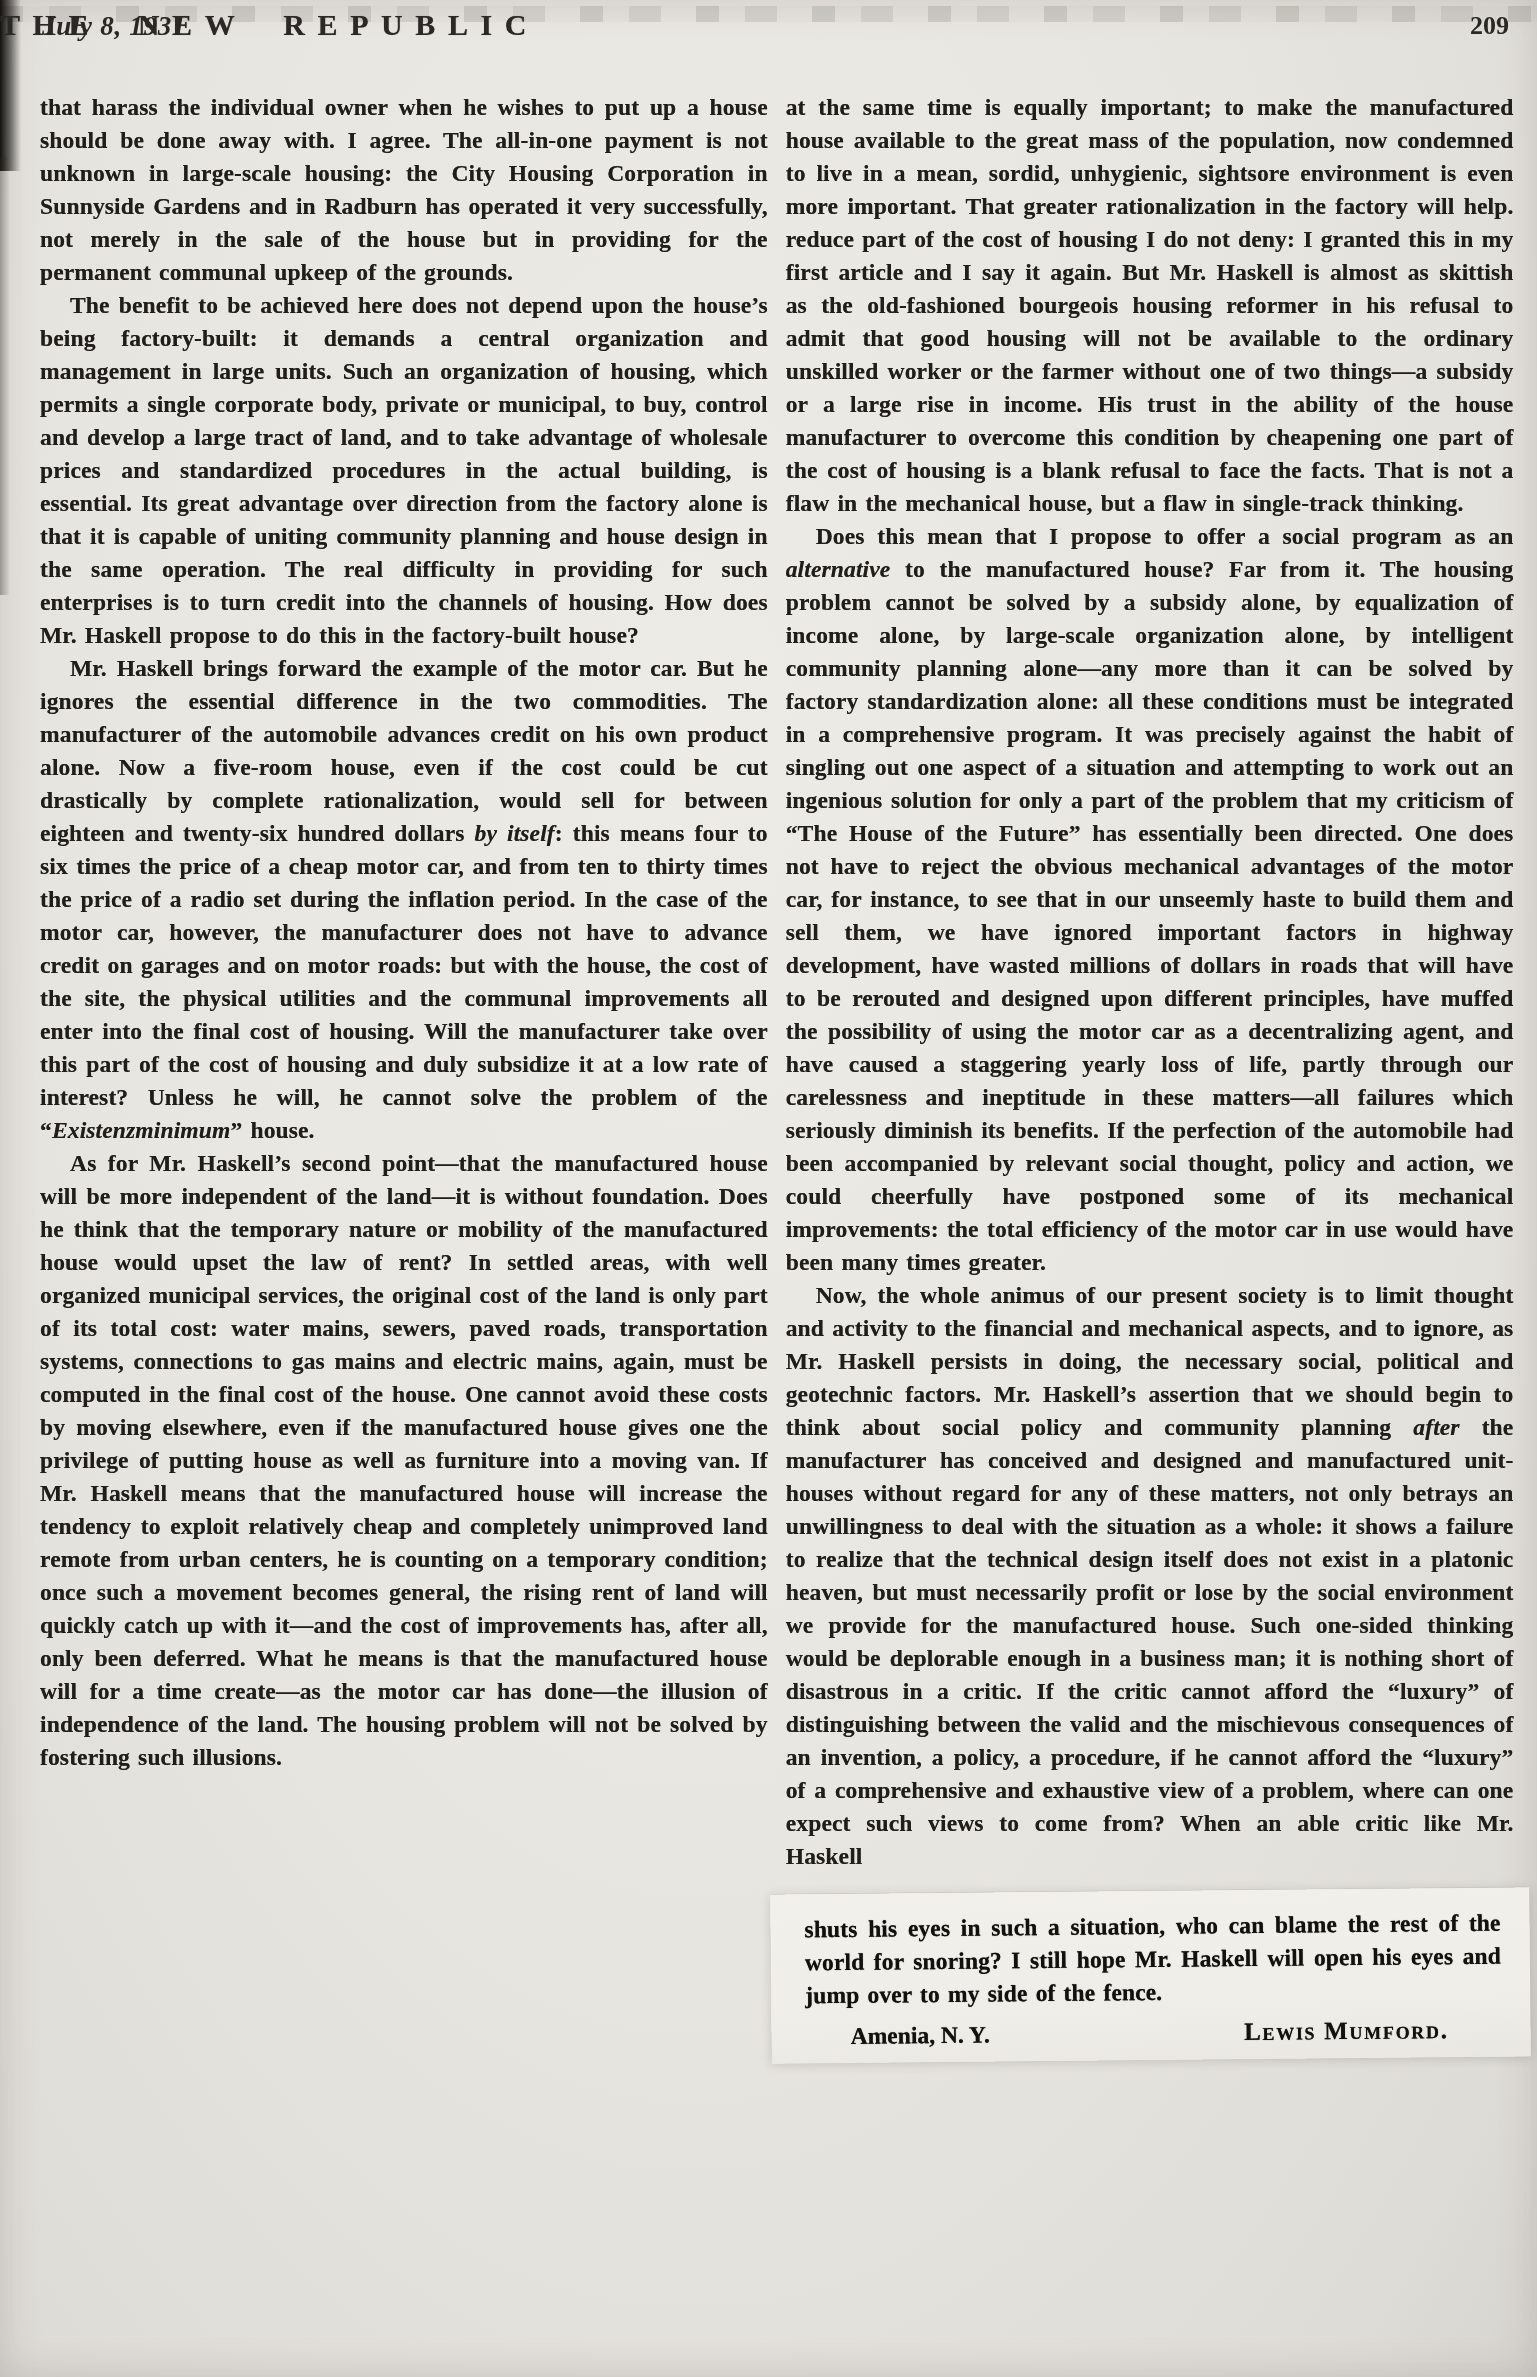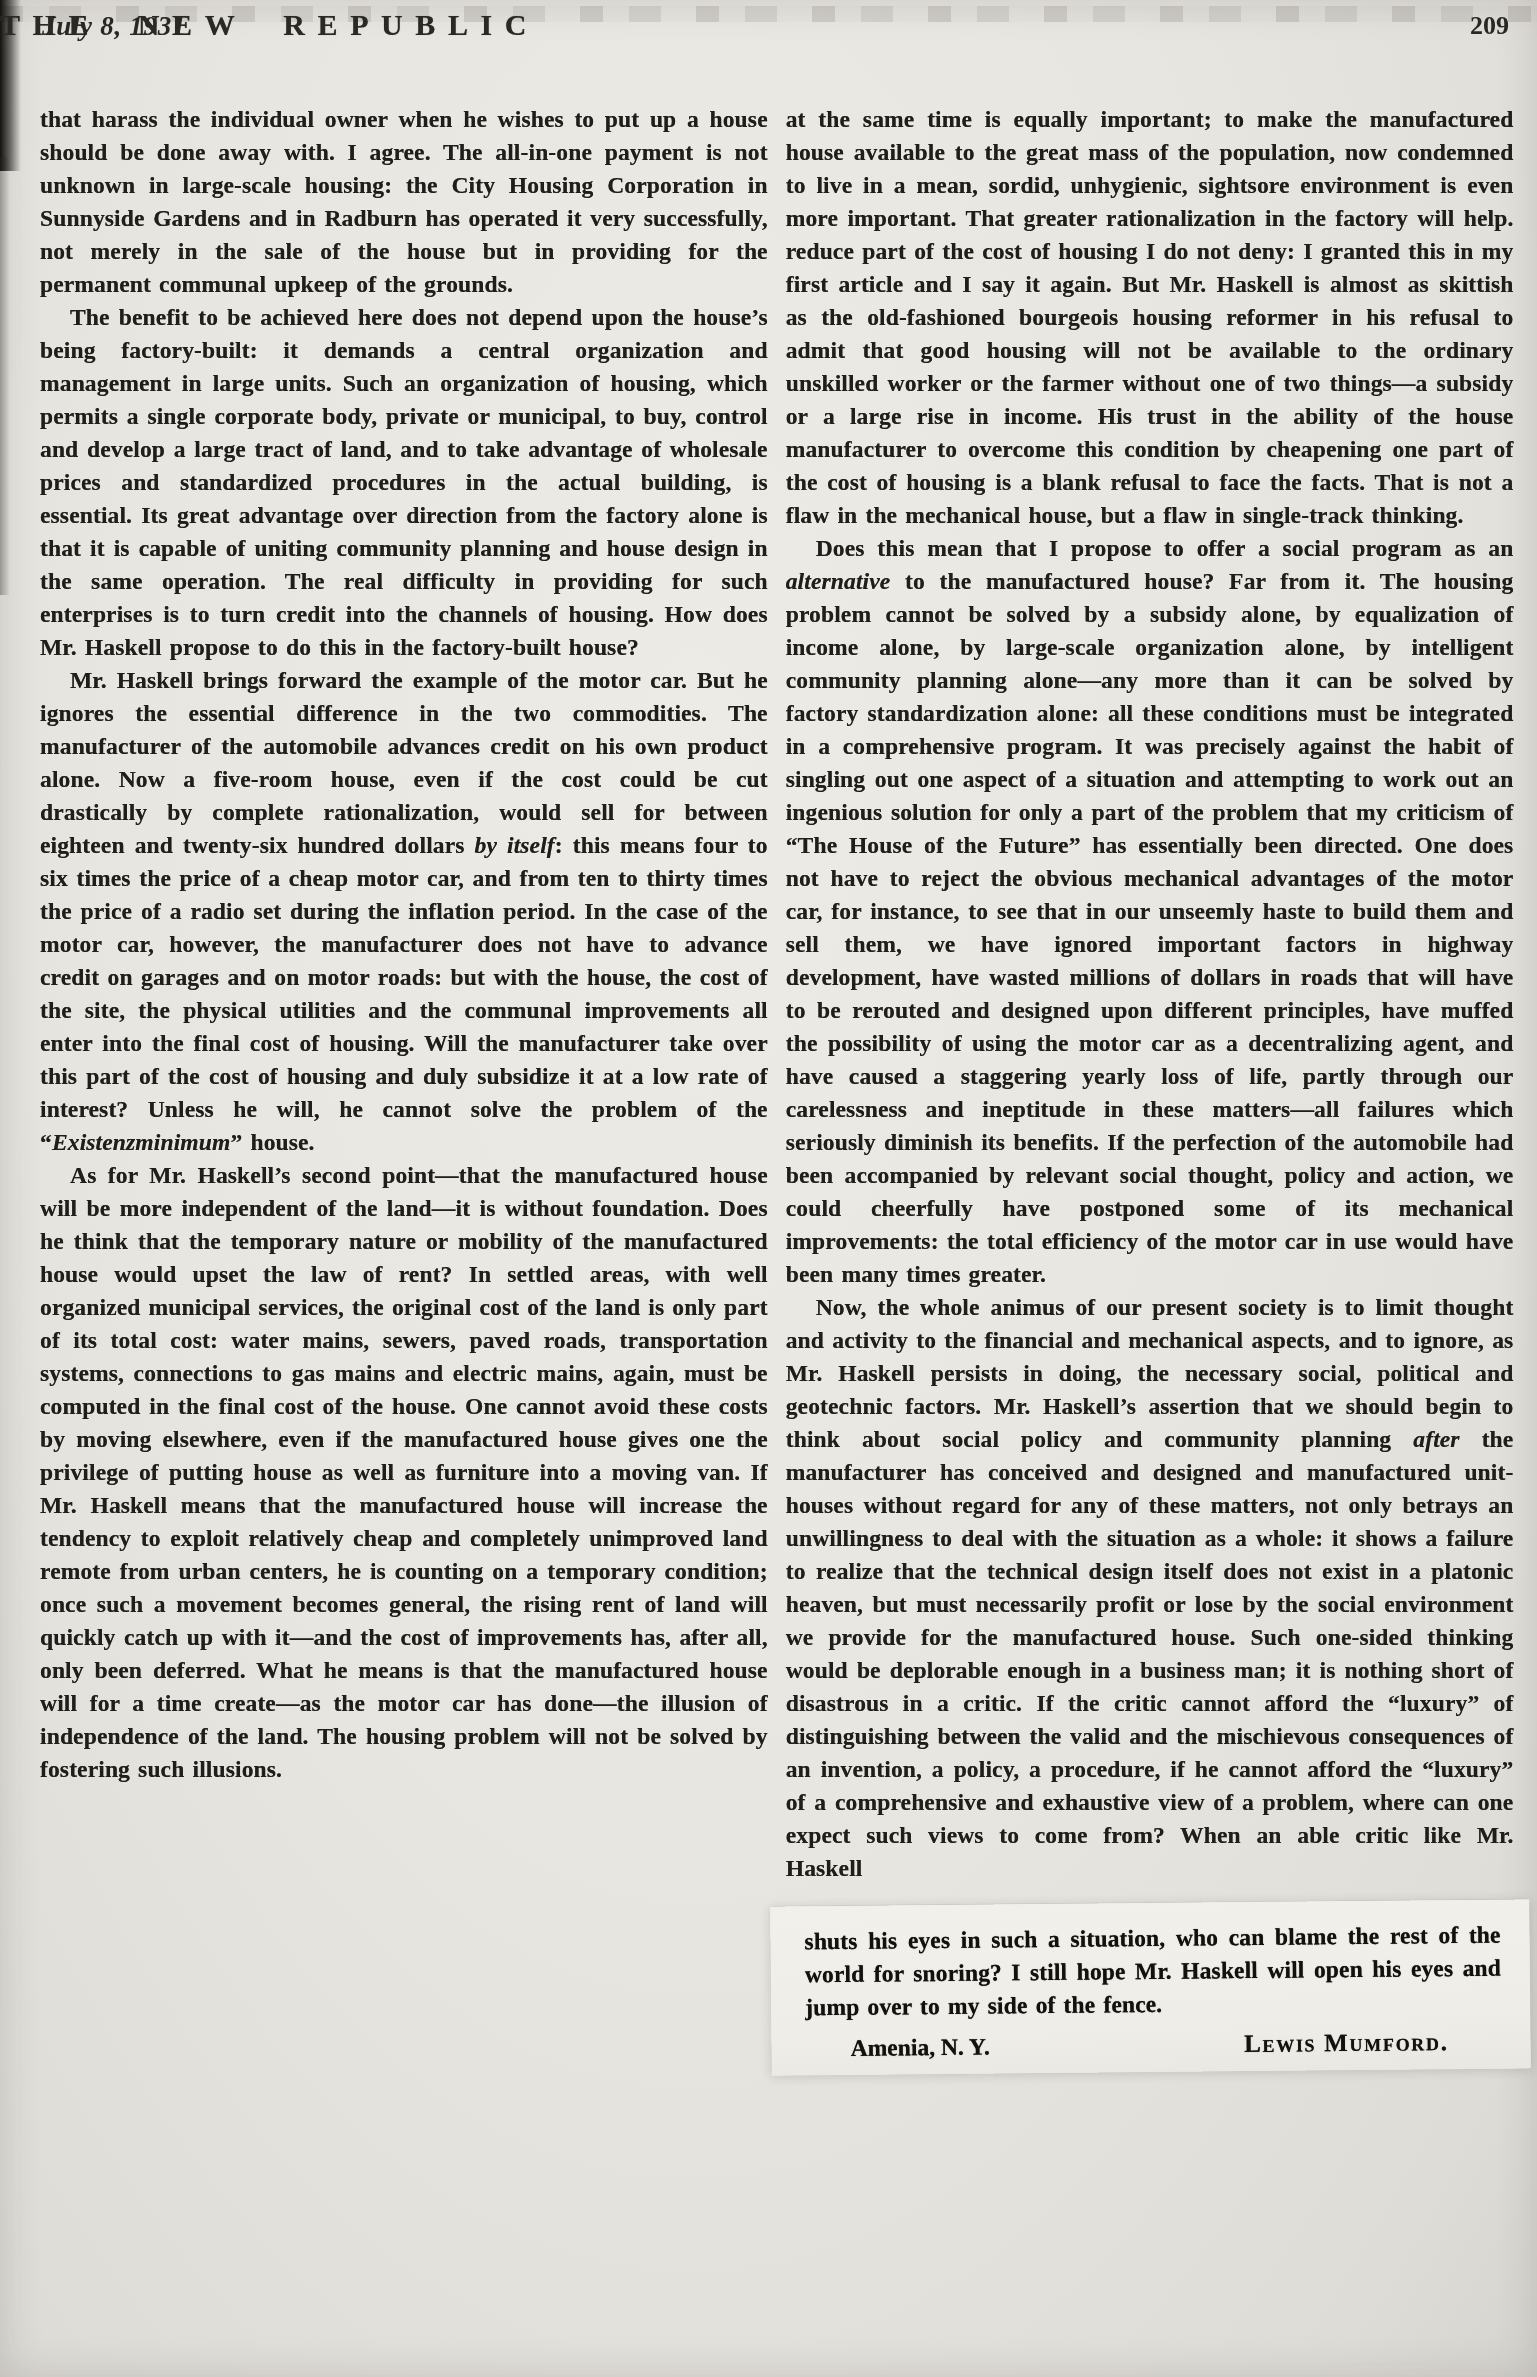--- a/index.html
+++ b/index.html
@@ -47,21 +47,21 @@
   }
   .header .pagenum {
     position: absolute; right: 29px; top: 11px;
     font-size: 26px; color: #2a2824;
   }
   
   .columns {
     display: flex; gap: 18px;
     padding: 30px 24.6px 0 40px;
   }
-  .col { flex: 1; min-width: 0; margin-top: 12px; }
+  .col { flex: 1; min-width: 0; }
   .para {
     margin: 0; font-size: 23.6px; line-height: 33px;
     text-align: justify; word-spacing: 2.1px; letter-spacing: 0.1px;
     text-shadow: 0 0 0.5px rgba(32,30,27,0.65);
   }
   .para.indent { text-indent: 30px; }
   
   .patch {
     position: relative;
     margin: 18px -16.4px 0 -15px;

